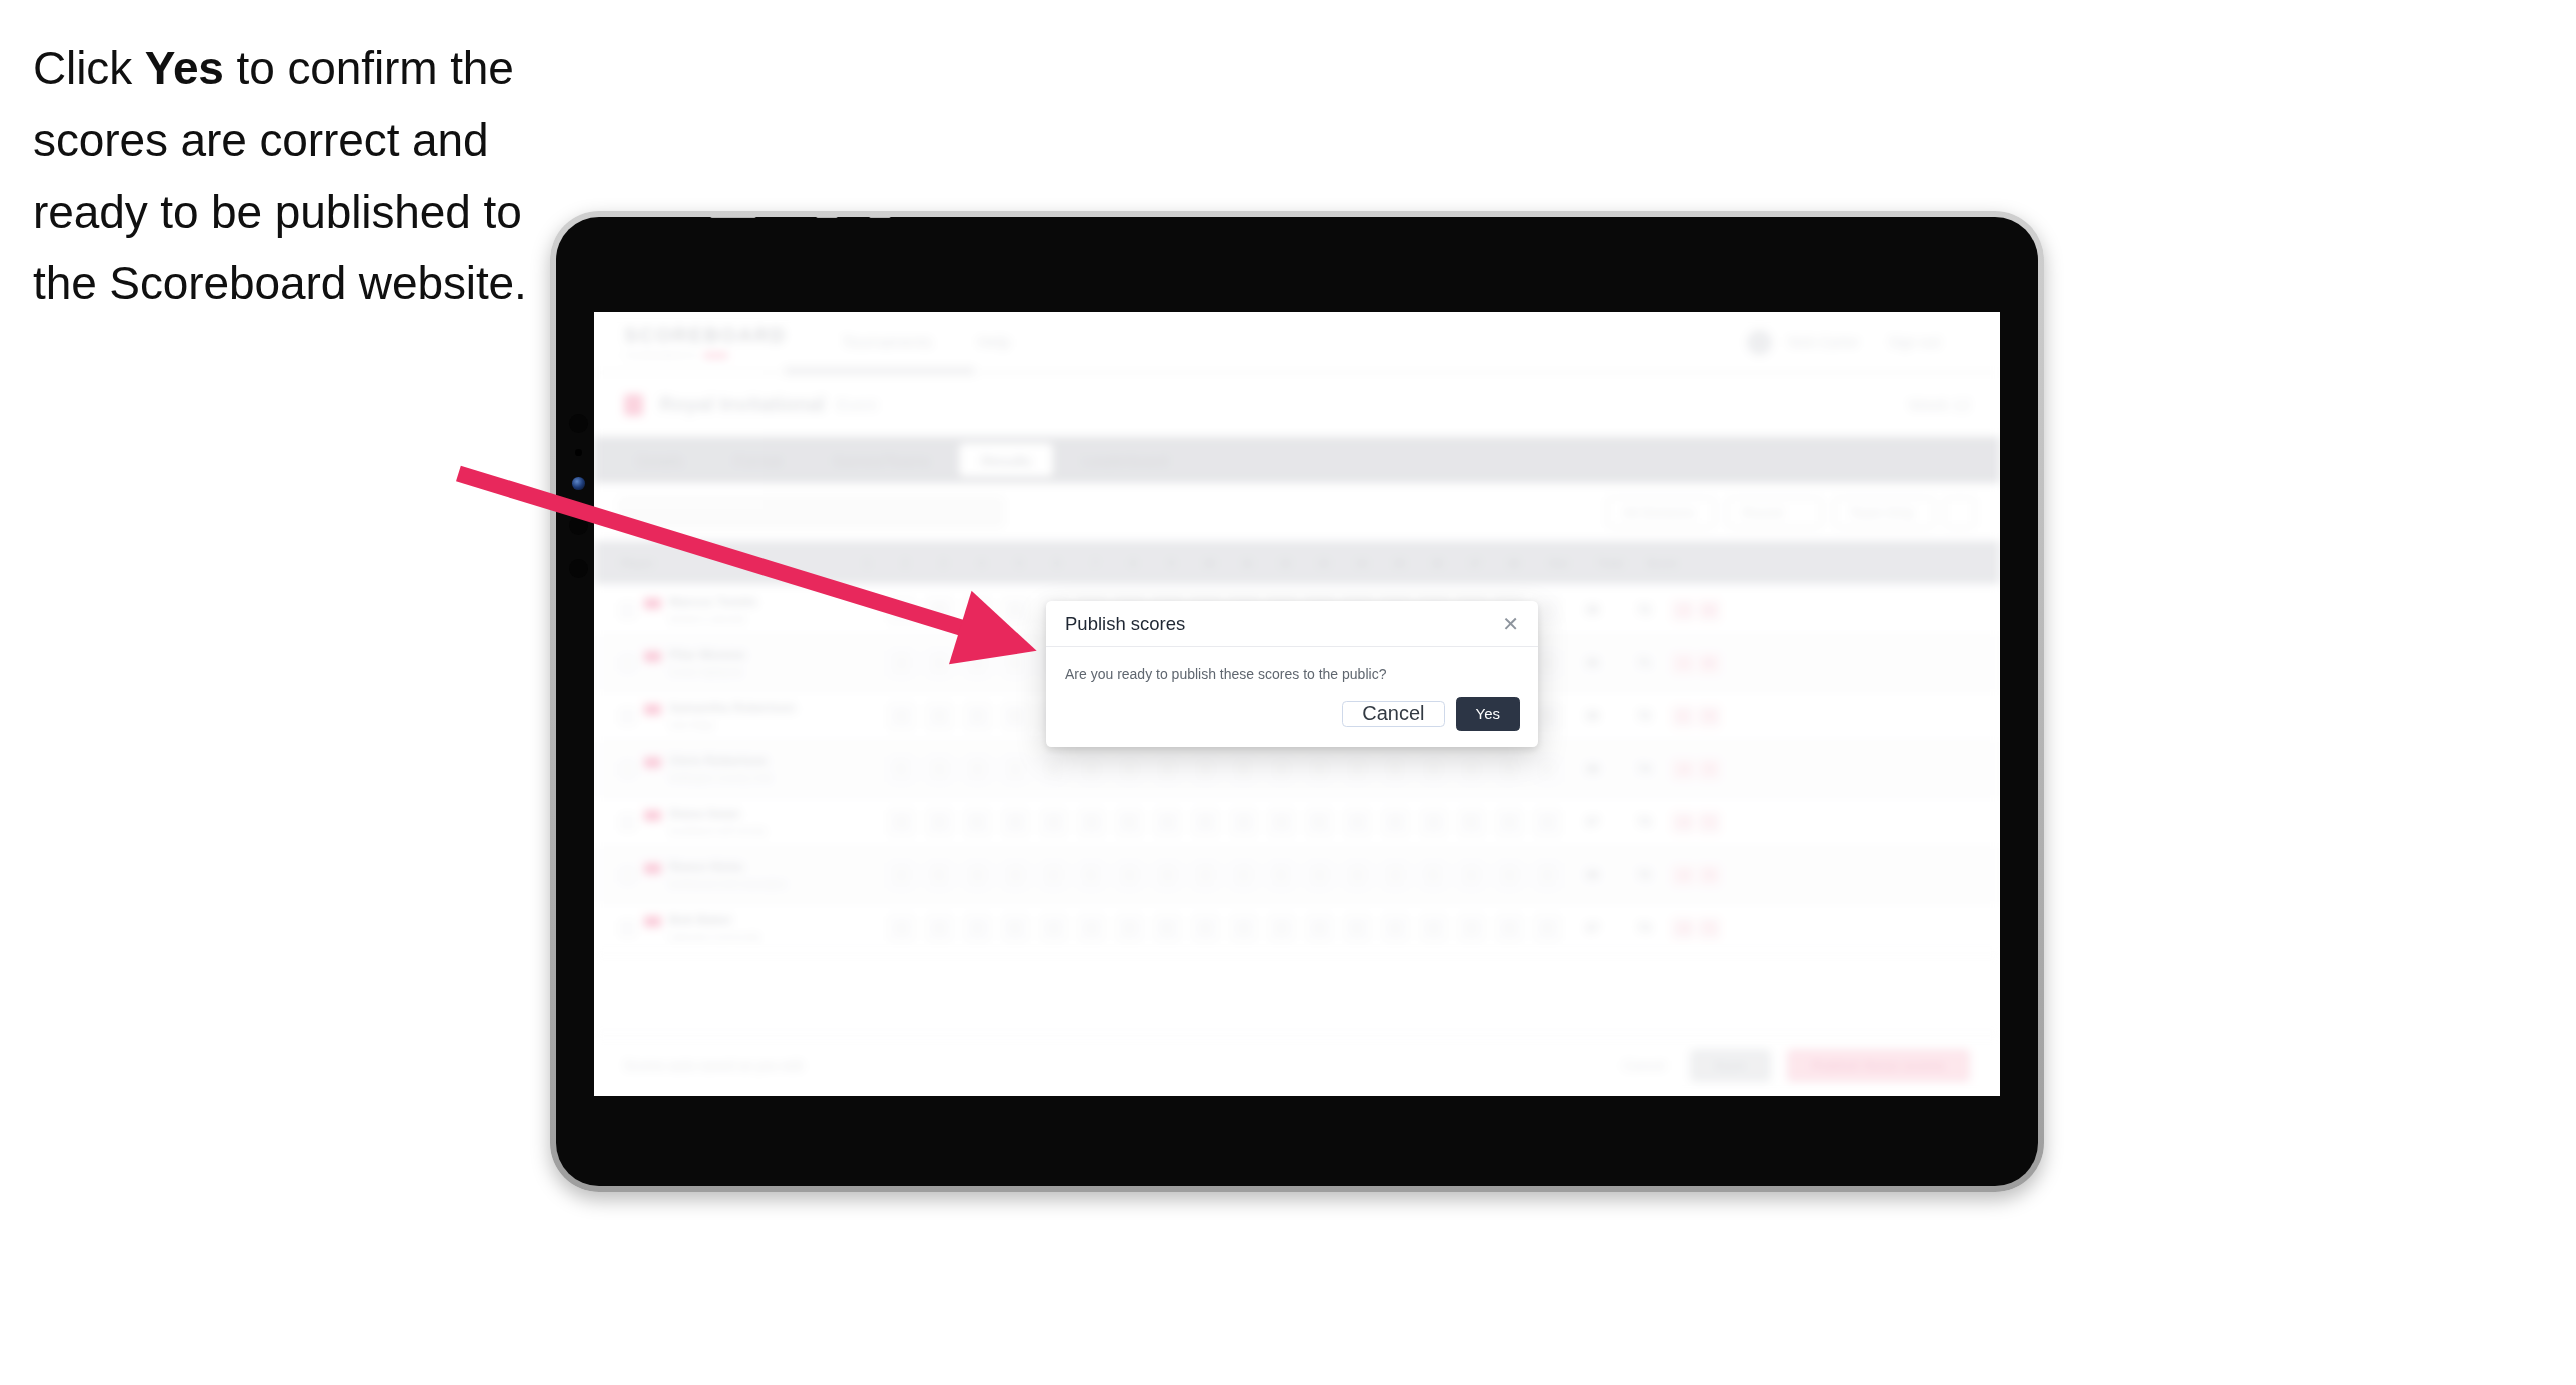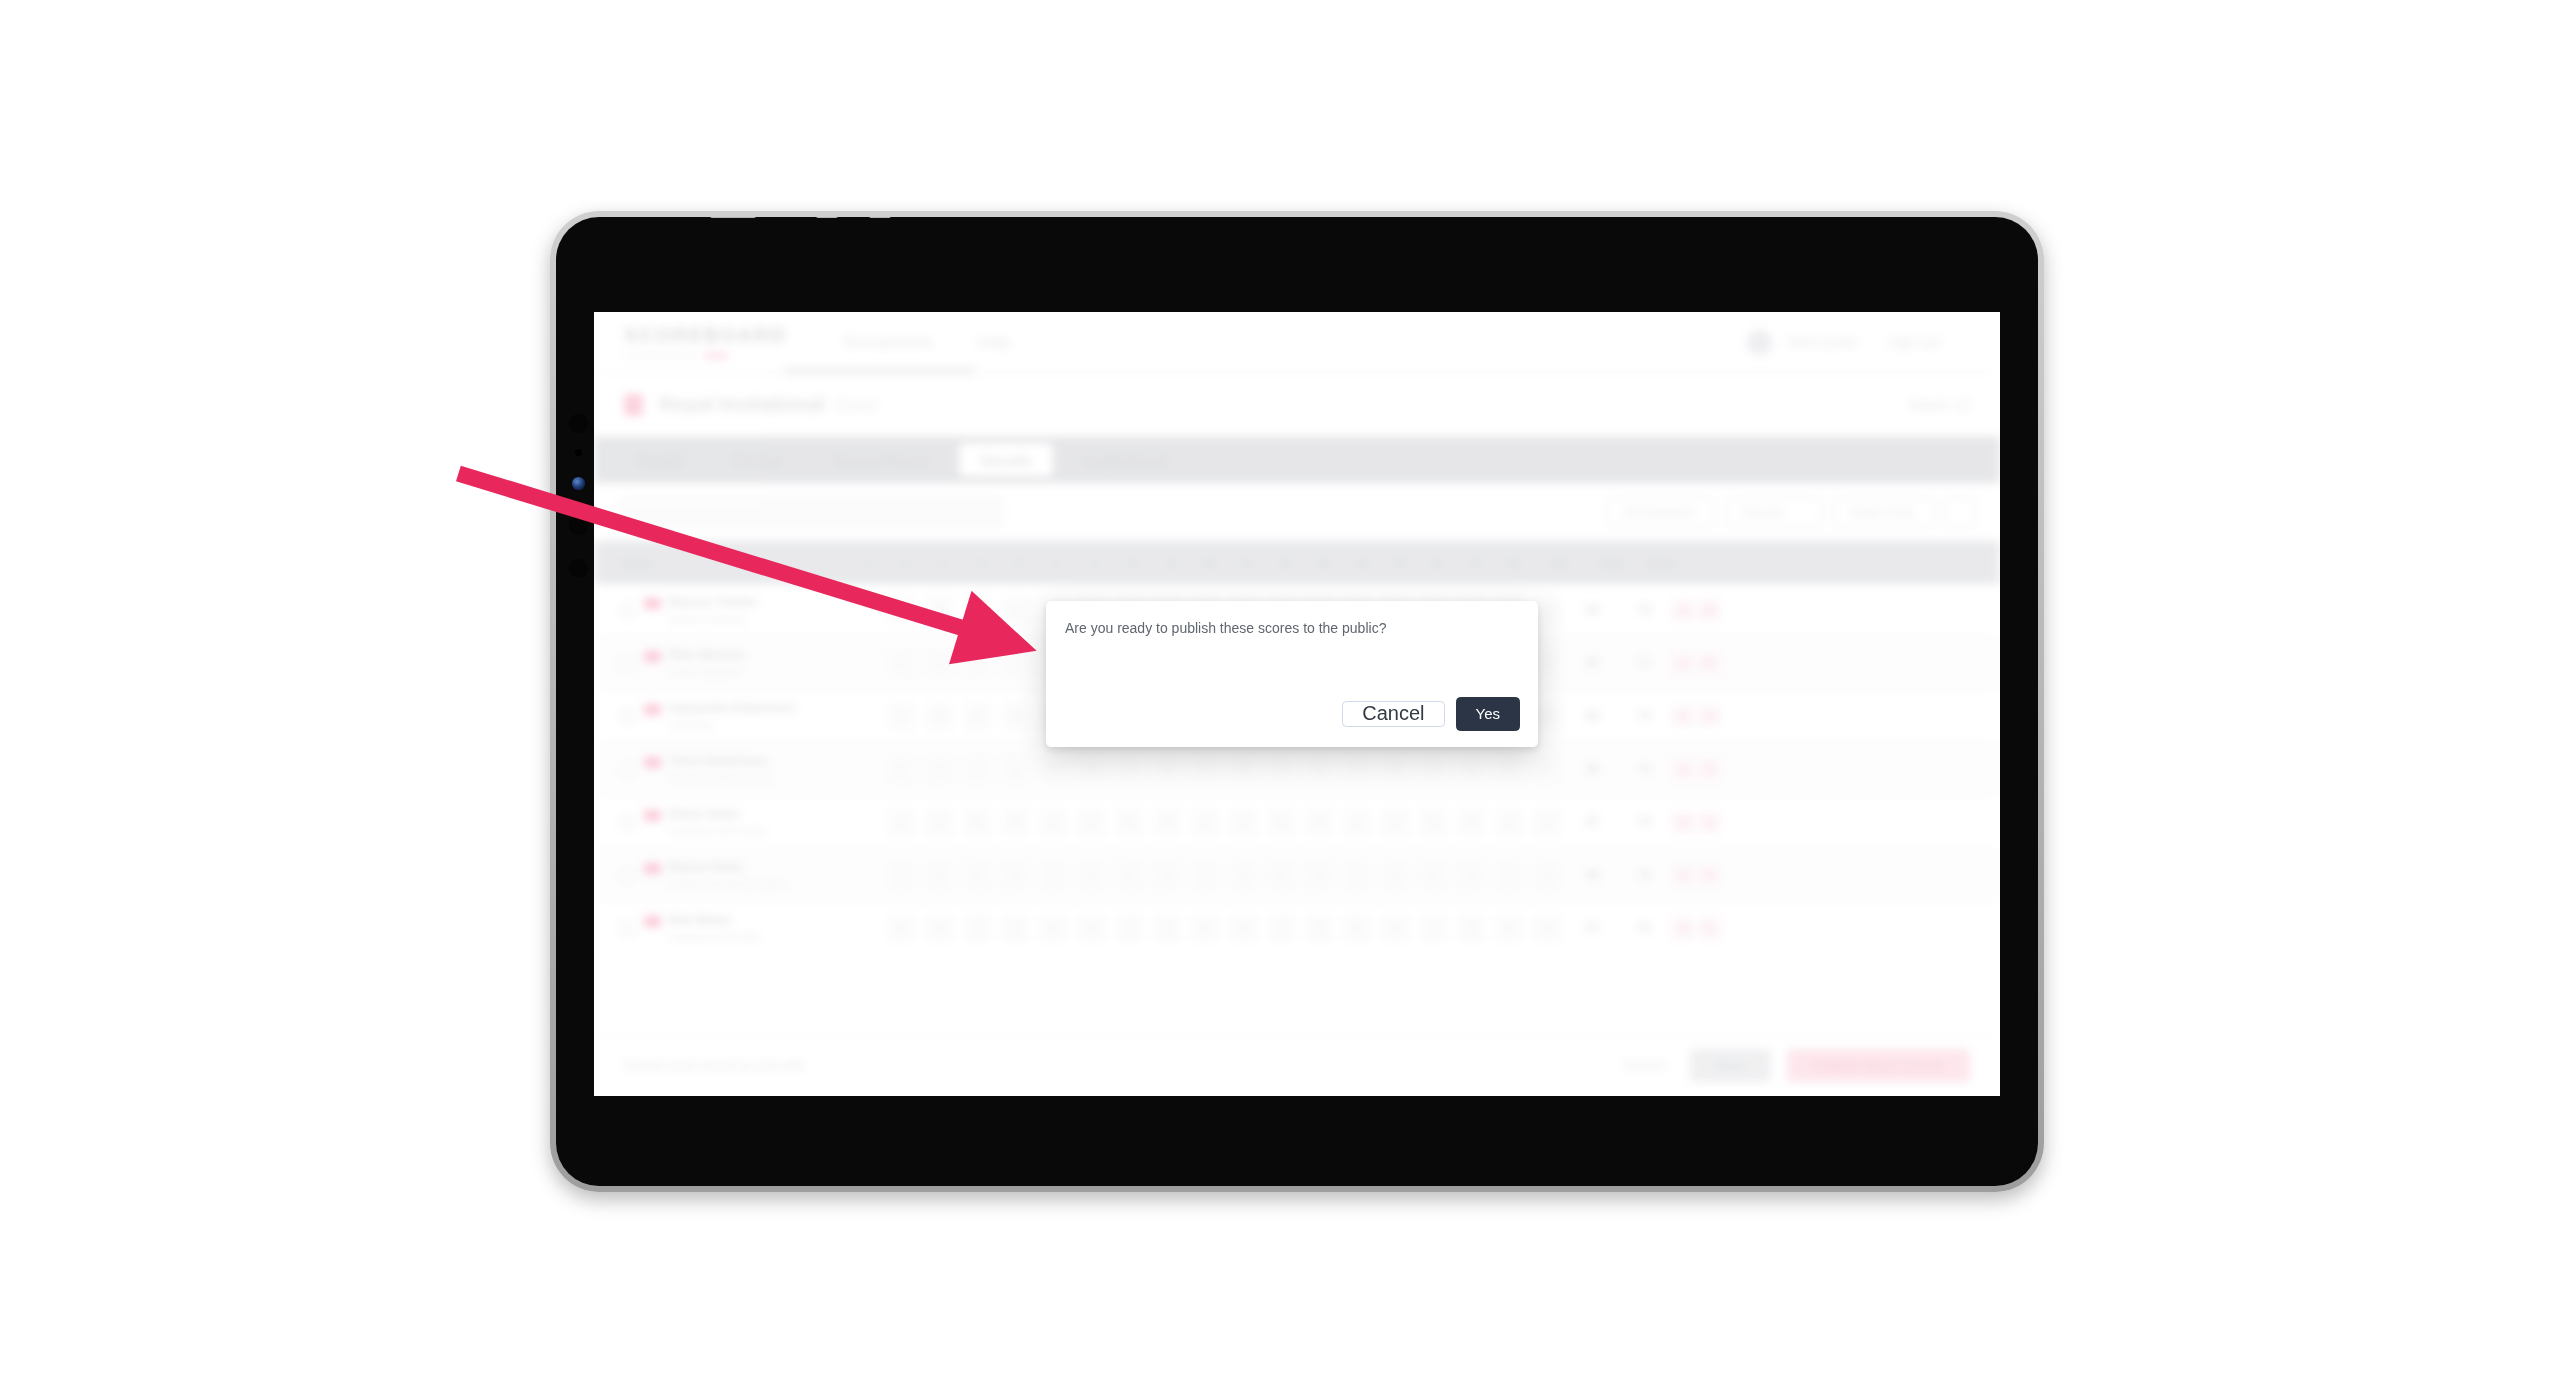--- a/index.html
+++ b/index.html
@@ -359,20 +359,23 @@
     font-family: "Liberation Sans", sans-serif;
     display: flex; align-items: center;
     cursor: pointer;
   }
 </style>
 </head>
 <body>
 
 <div id="stage">
 
+  <div id="instruction">
+    <span>Click </span><b>Yes</b><span> to confirm the scores are correct and ready to be published to the Scoreboard website.</span>
+  </div>
 
   <div id="tablet">
     <div id="tablet-body">
 
       <span class="edge-nub nub-a"></span>
       <span class="edge-nub nub-b"></span>
       <span class="edge-nub nub-c"></span>
 
       <span class="sensor" id="cam1"></span>
       <span class="sensor" id="cam2"></span>
@@ -961,20 +964,24 @@
             <span class="ab-note">Scores auto-saved as you edit</span>
             <span class="ab-spacer"></span>
             <span class="ab-link">Cancel</span>
             <span class="ab-btn-grey">Save</span>
             <span class="ab-btn-pink">Publish these scores</span>
           </div>
 
         </div>
 
         <div id="modal">
+          <div class="modal-head">
+            <span class="modal-title">Publish scores</span>
+            <span class="modal-close">✕</span>
+          </div>
           <div class="modal-body">Are you ready to publish these scores to the public?</div>
           <div class="modal-foot">
             <button class="btn-cancel">Cancel</button>
             <button class="btn-yes">Yes</button>
           </div>
         </div>
 
       </div>
     </div>
   </div>

